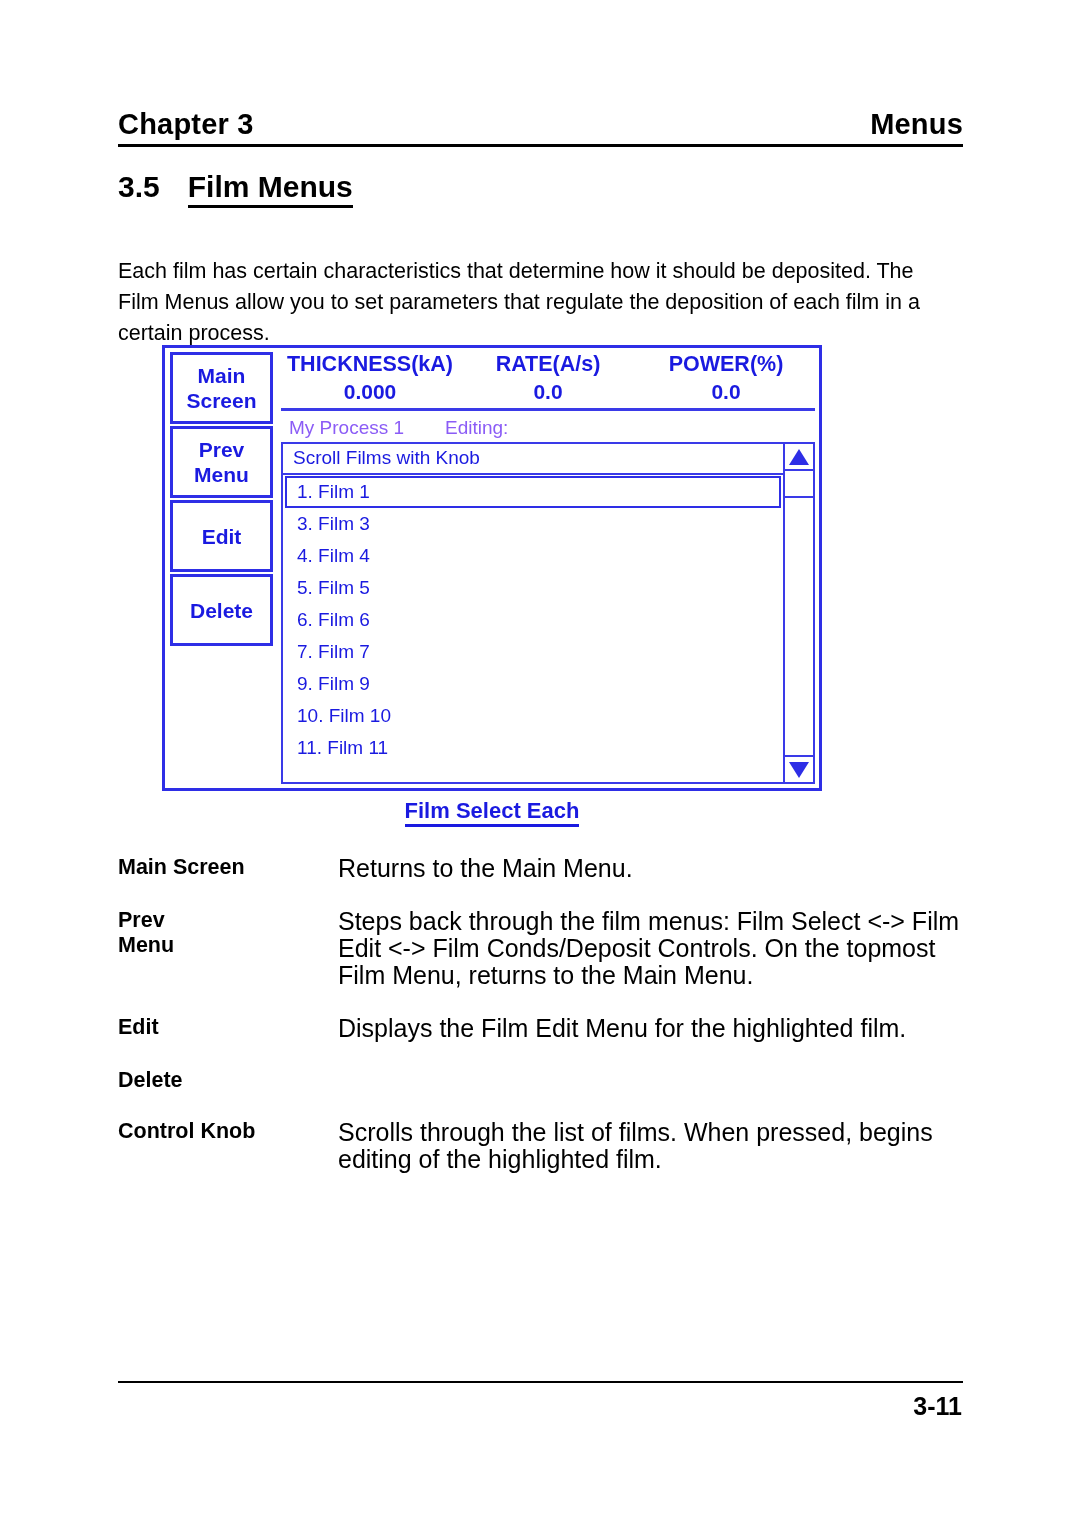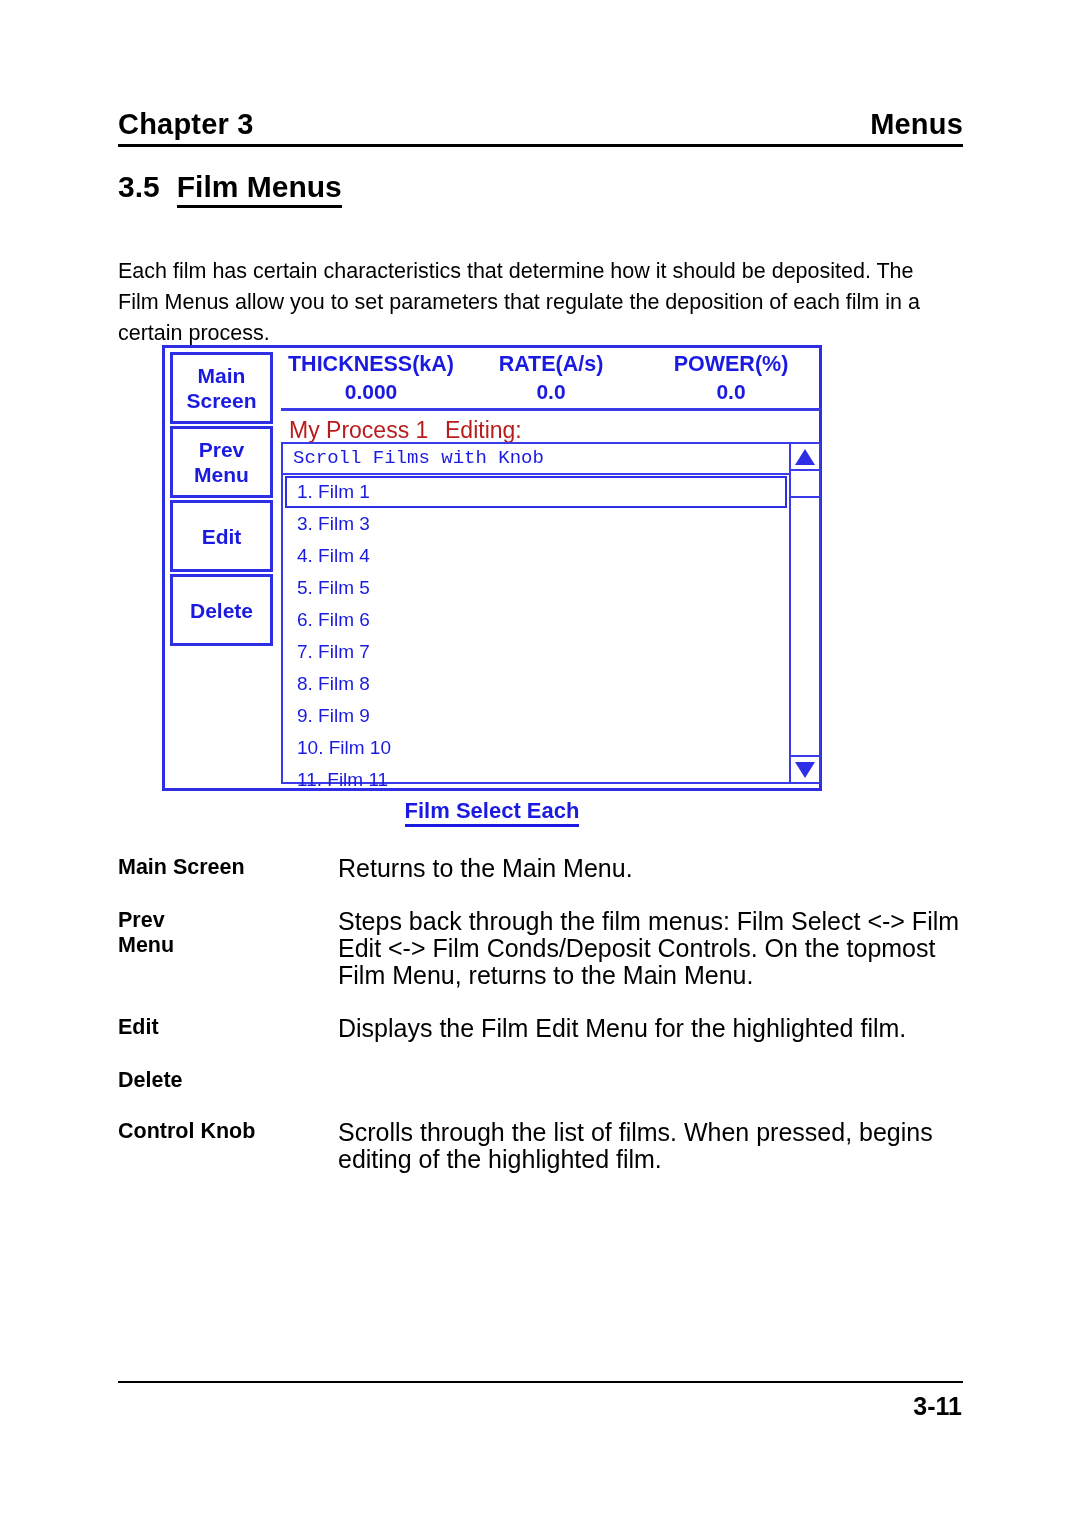--- a/index.html
+++ b/index.html
@@ -42,21 +42,21 @@
 
   
   .section-heading {
     position: absolute;
     left: 118px;
     top: 170px;
     font-size: 30px;
     font-weight: bold;
     white-space: nowrap;
   }
-  .section-heading .sec-num { margin-right: 17px; }
+  .section-heading .sec-num { margin-right: 28px; }
   .section-heading .sec-title {
     border-bottom: 3px solid #000;
     padding-bottom: 2px;
     margin-top: 32px;
   }
 
   
   .intro {
     position: absolute;
     left: 118px;
@@ -74,21 +74,20 @@
     width: 660px;
     height: 446px;
     border: 3px solid #2e2ee6;
     box-sizing: border-box;
     background: #ffffff;
   }
   .screen-inner {
     position: relative;
     width: 100%;
     height: 100%;
-    padding-left: 6px;
   }
 
   
   .softkeys {
     position: absolute;
     left: 5px;
     top: 4px;
     width: 103px;
   }
   .softkey {
@@ -125,22 +124,22 @@
   .readout-col.labels { font-size: 21.5px; }
   .readout-row.values .readout-col { font-size: 21px; padding-top: 3px; }
   .readout-rule {
     margin-top: 4px;
     height: 3px;
     background: #3a3ae8;
     width: 100%;
   }
   .status-line {
     display: flex;
-    color: #b91c1c;
-    font-size: 23px;
+    color: #8b5cf6;
+    font-size: 19px;
     padding: 6px 0 6px 8px;
   }
   .status-line .proc { width: 156px; }
 
   
   .listbox {
     position: absolute;
     left: 116px;
     top: 94px;
     right: 4px;
@@ -152,21 +151,20 @@
   .list-main {
     flex: 1;
     min-width: 0;
     position: relative;
   }
   .list-title {
     color: #1a1ae0;
     font-size: 19px;
     padding: 3px 0 4px 10px;
     border-bottom: 2px solid #3a3ae8;
-    font-family: Liberation Mono, monospace;
   }
   .film-list {
     padding-top: 1px;
   }
   .film-item {
     color: #1a1ae0;
     font-size: 19px;
     padding: 3px 0 3px 10px;
     line-height: 22px;
     box-sizing: border-box;
@@ -326,21 +324,20 @@
     <div class="listbox">
       <div class="list-main">
         <div class="list-title">Scroll Films with Knob</div>
         <div class="film-list">
           <div class="film-item selected">1. Film 1</div>
           <div class="film-item">3. Film 3</div>
           <div class="film-item">4. Film 4</div>
           <div class="film-item">5. Film 5</div>
           <div class="film-item">6. Film 6</div>
           <div class="film-item">7. Film 7</div>
-          <div class="film-item">8. Film 8</div>
           <div class="film-item">9. Film 9</div>
           <div class="film-item">10. Film 10</div>
           <div class="film-item">11. Film 11</div>
         </div>
       </div>
       <div class="scrollbar">
         <div class="sb-arrow up">
           <div class="tri up"></div>
         </div>
         <div class="sb-thumb"></div>

